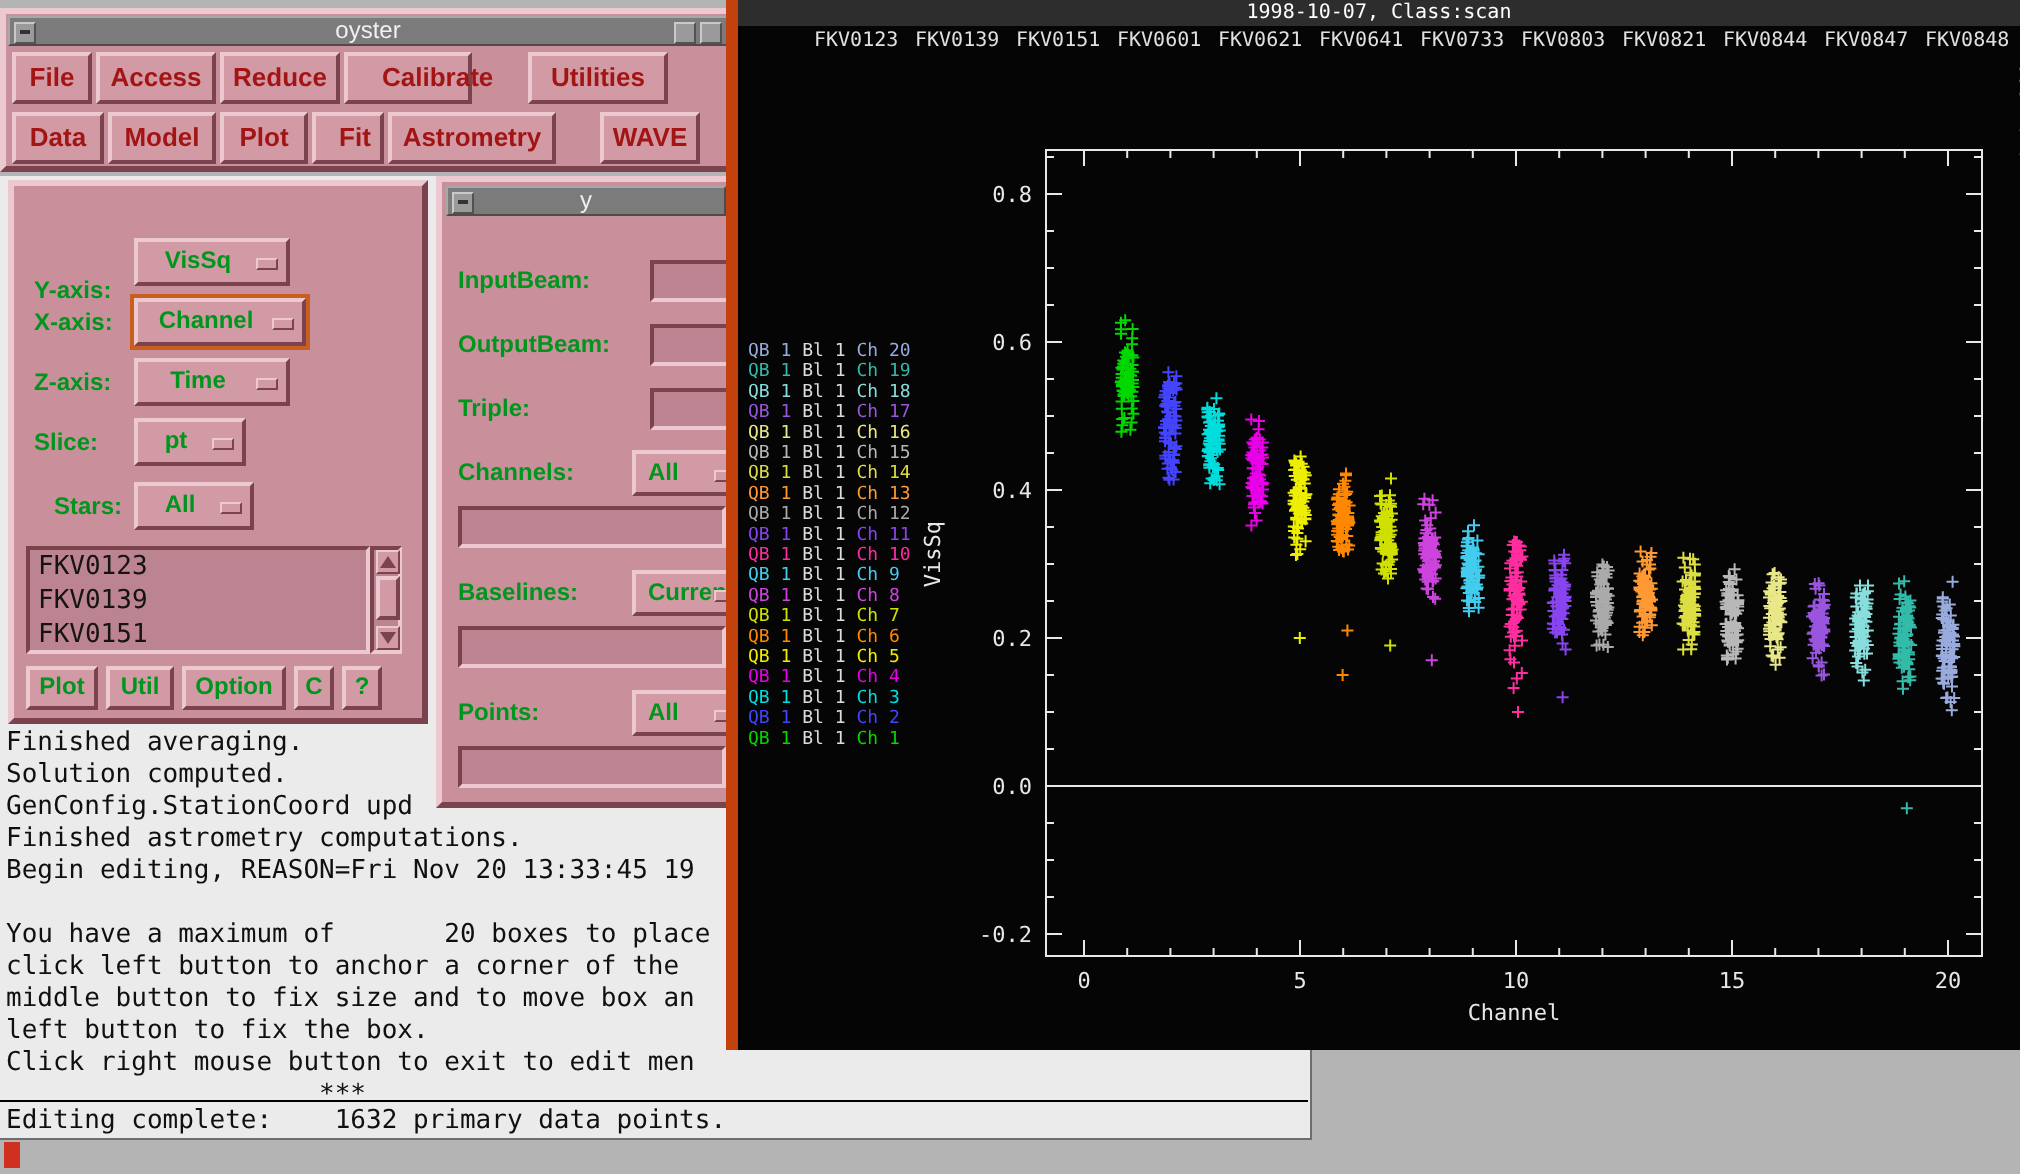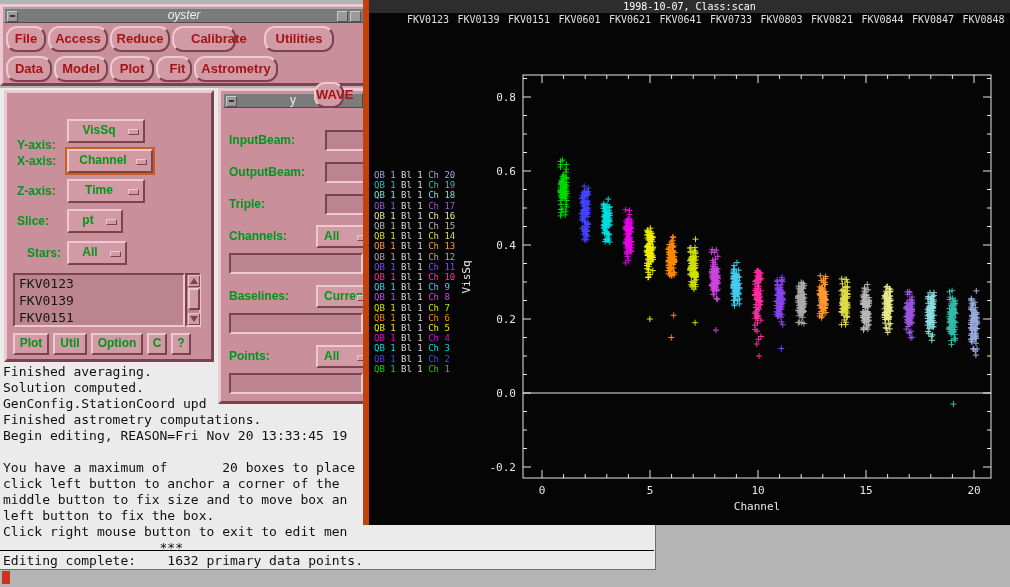--- a/index.html
+++ b/index.html
@@ -16,21 +16,21 @@
   .gray-tb { position:absolute; background:#7b7b7b; border:1px solid; border-color:#a8a8a8 #4c4c4c #4c4c4c #a8a8a8;
              color:#f0f0f0; font:12px "Liberation Sans",sans-serif; text-align:center; }
   .orange-tb { position:absolute; background:#bf4e2a; border:1px solid; border-color:#e08a62 #73240f #73240f #e08a62;
              color:#ffd052; font:bold 12px "Liberation Sans",sans-serif; text-align:center; }
   .tb-btn { position:absolute; width:11px; height:11px; top:2px; background:#9a9a9a;
             border:1px solid; border-color:#c9c9c9 #525252 #525252 #c9c9c9; }
   .tb-btn.pinkb { background:#d29aa4; border-color:#ecc9d0 #7a434e #7a434e #ecc9d0; }
   .tb-btn .dash { width:5px; height:2px; background:#333; margin:3px auto 0; }
 
   .menu-btn { position:absolute; color:#a31515; font:bold 13px "Liberation Sans",sans-serif;
-              text-align:center; line-height:22px; height:26px; cursor:default;border-radius:11px; }
+              text-align:center; line-height:22px; height:26px; cursor:default; }
   .glabel { position:absolute; color:#00961e; font:bold 12px "Liberation Sans",sans-serif; white-space:nowrap; }
   .opt-btn { position:absolute; }
   .opt-btn .val { display:block; color:#00961e; font:bold 12px "Liberation Sans",sans-serif;
                   line-height:19px; padding-left:6px; padding-right:14px; white-space:nowrap; overflow:hidden; }
   .opt-btn .val.ctr { text-align:center; padding-left:0; }
   .opt-ind { position:absolute; right:4px; top:8px; width:11px; height:6px; background:#d29aa4;
              border:1px solid; border-color:#ecc9d0 #7a434e #7a434e #ecc9d0; }
   .hl { box-shadow:0 0 0 2px #c85f1f; }
   .sps-btn { position:absolute; color:#00961e; font:bold 12px "Liberation Sans",sans-serif;
              text-align:center; line-height:17px; height:22px; }
@@ -101,42 +101,42 @@
         <div class="glabel" style="left:6px;top:256px;">Points:</div>
         <div class="raised opt-btn" style="left:93px;top:252px;width:58px;height:23px;">
           <span class="val">All</span>
           <div class="opt-ind"></div>
         </div>
         <div class="sunken" style="position:absolute;left:6px;top:280px;width:134px;height:21px;"></div>
       </div>
   </div>
 
   <div class="win pframe" id="oyster-win" style="left:0;top:4px;width:368px;height:82px;">
-    <div class="gray-tb" style="left:1px;top:1px;width:360px;height:15px;line-height:13px;font-style:italic;">
+    <div class="gray-tb" style="left:1px;top:1px;width:360px;height:15px;line-height:13px;">
       <div class="tb-btn" style="left:2px;">
           <div class="dash"></div>
         </div>
       <span>oyster</span>
       <div class="tb-btn" style="right:15px;"></div>
       <div class="tb-btn" style="right:2px;"></div>
     </div>
     <div id="oy-row1" style="position:absolute;left:1px;top:18px;right:1px;height:28px;">
         <div class="raised menu-btn" style="left:2px;top:1px;width:40px;">File</div>
         <div class="raised menu-btn" style="left:44px;top:1px;width:60px;">Access</div>
         <div class="raised menu-btn" style="left:106px;top:1px;width:60px;">Reduce</div>
         <div class="raised menu-btn" style="left:168px;top:1px;width:64px;padding-left:17px;">Calibrate</div>
         <div class="raised menu-btn" style="left:260px;top:1px;width:70px;">Utilities</div>
       </div>
     <div id="oy-row2" style="position:absolute;left:1px;top:48px;right:1px;height:28px;">
         <div class="raised menu-btn" style="left:2px;top:1px;width:46px;">Data</div>
         <div class="raised menu-btn" style="left:50px;top:1px;width:54px;">Model</div>
         <div class="raised menu-btn" style="left:106px;top:1px;width:44px;">Plot</div>
         <div class="raised menu-btn" style="left:152px;top:1px;width:36px;padding-left:7px;">Fit</div>
         <div class="raised menu-btn" style="left:190px;top:1px;width:84px;">Astrometry</div>
-        <div class="raised menu-btn" style="left:310px;top:1px;width:30px;margin-top:26px;">WAVE</div>
+        <div class="raised menu-btn" style="left:296px;top:1px;width:50px;">WAVE</div>
       </div>
   </div>
 
   <div class="win pframe" id="sps-win" style="left:4px;top:90px;width:210px;height:272px;">
     <div id="sps-body" style="position:absolute;left:0;top:0;width:204px;height:266px;">
     <div class="glabel" style="left:10px;top:45px;">Y-axis:</div>
         <div class="raised opt-btn" style="left:60px;top:26px;width:78px;height:24px;">
           <span class="val ctr">VisSq</span>
           <div class="opt-ind"></div>
         </div>

